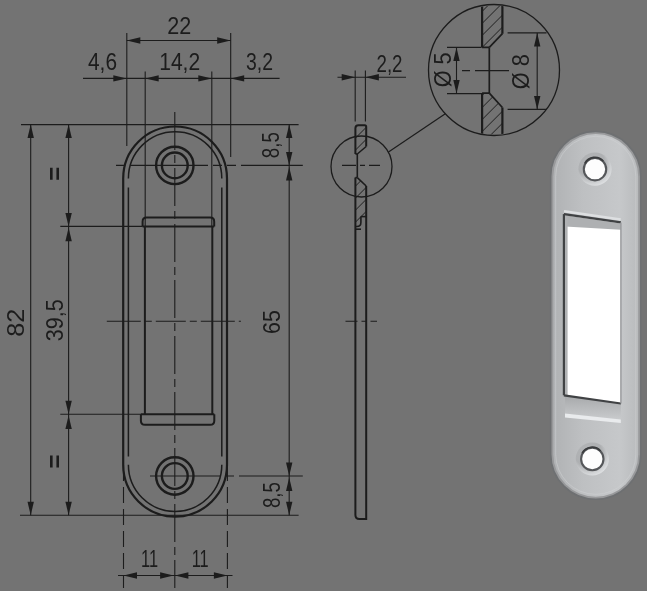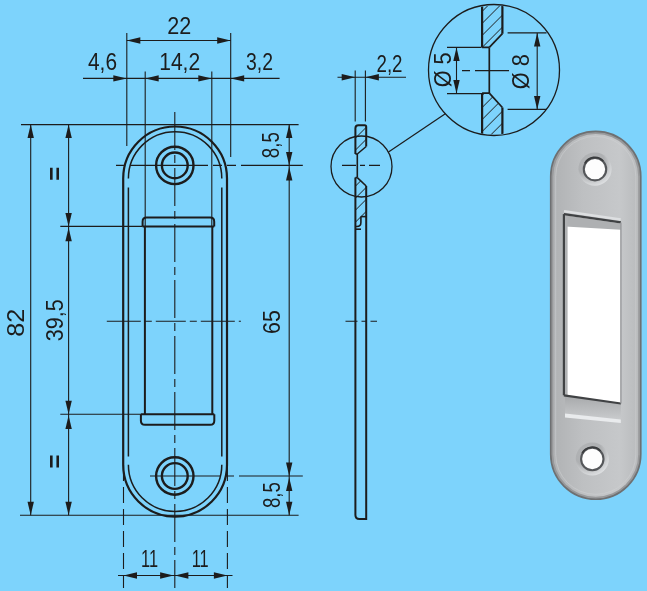--- a/index.html
+++ b/index.html
@@ -1,16 +1,16 @@
 <!DOCTYPE html>
 <html><head>
 <meta charset="utf-8">
 <style>
   html,body{margin:0;padding:0;background:#ffffff;}
-  .stage{position:relative;width:647px;height:591px;background:#7dd3fc;overflow:hidden;}
+  .stage{position:relative;width:647px;height:591px;background:#737373;overflow:hidden;}
   svg{display:block;}
   text{font-family:"Liberation Sans","DejaVu Sans",sans-serif;fill:#1c1c1c;}
   .dimtxt{font-size:24px;}
   .ln{stroke:#1c1c1c;fill:none;}
   .thick{stroke-width:2.2;}
   .med{stroke-width:2;}
   .thin{stroke-width:1.1;}
   .chamf{stroke-width:1.5;}
   .prof{stroke-width:1.7;}
   .arrow{fill:#1c1c1c;stroke:none;}

